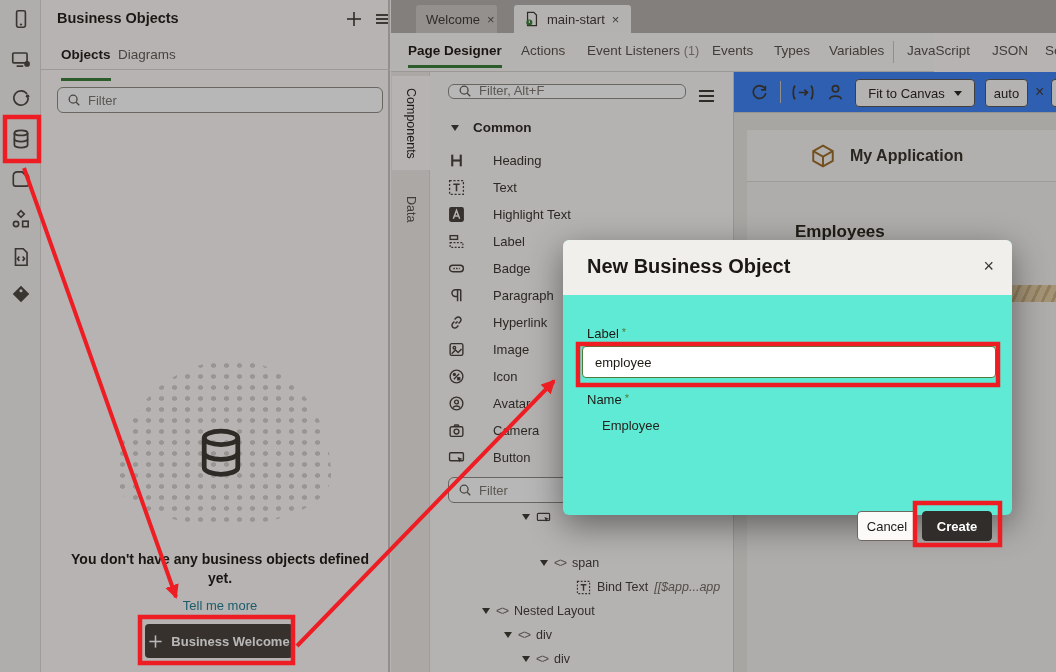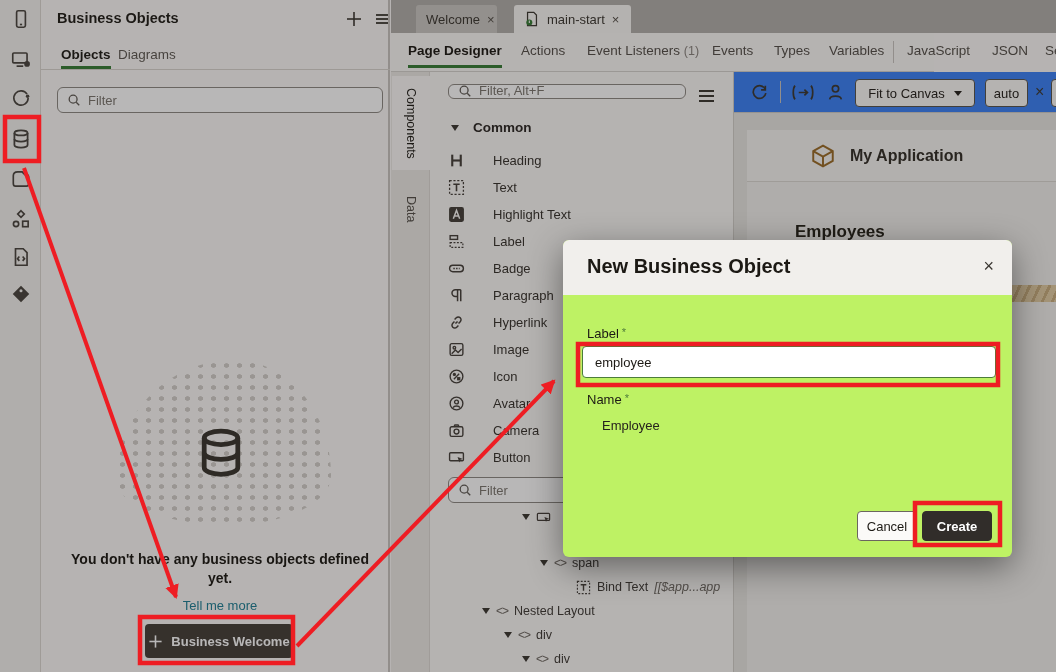--- a/index.html
+++ b/index.html
@@ -12,21 +12,21 @@
   .rail { left:0; top:0; width:41px; height:672px; background:#f4f2ef; border-right:1px solid #dbd7d2; z-index:1; }
   .rail-btn { position:absolute; left:10px; width:22px; height:22px; color:#4a453f; cursor:pointer; }
 
   
   .bo-panel { left:41px; top:0; width:349px; height:672px; background:#fcfaf8; border-right:2px solid #c9c5c0; z-index:1; }
   .bo-title { left:16px; top:10px; font-size:14.5px; font-weight:bold; color:#201d18; }
   .bo-plus { left:303px; top:9px; width:20px; height:20px; color:#3c3832; cursor:pointer; }
   .bo-menu { left:331px; top:9px; width:20px; height:20px; color:#3c3832; cursor:pointer; }
   .bo-tabs { left:0; top:44px; width:349px; height:26px; border-bottom:1px solid #d8d4cf; }
   .bo-tab { position:absolute; top:0; font-size:13.5px; color:#5f5a54; cursor:pointer; }
-  .bo-tab.active { color:#201d18; font-weight:bold; border-bottom:3px solid #377d36; padding-bottom:4px; }
+  .bo-tab.active { color:#201d18; font-weight:bold; border-bottom:3px solid #377d36; padding-bottom:16px; }
   .filter-box { border:1px solid #8f8a84; border-radius:6px; background:#fff; display:flex; align-items:center; gap:7px; padding:0 9px; }
   .filter-box input { border:none; outline:none; background:transparent; font-size:13px; color:#37332d; width:100%; font-family:inherit; }
   .filter-box input::placeholder { color:#7b766f; }
   .blob { left:75px; top:360px; width:215px; height:165px;
           background-image:radial-gradient(#ccc8c2 2.3px, rgba(0,0,0,0) 3px);
           background-size:13px 11px; border-radius:55% 45% 48% 52% / 72% 70% 30% 28%; opacity:.85; }
   .db-big { left:152px; top:422px; width:56px; height:62px; color:#3a362f; }
   .empty-msg { left:18px; top:550px; width:322px; text-align:center; font-size:14px; font-weight:bold; line-height:19px; color:#1c1914; }
   .tell-more { left:0; top:598px; width:358px; text-align:center; font-size:13px; color:#1f7f95; cursor:pointer; }
   .bo-button { left:104px; top:624px; width:148px; height:34px; background:#453f39; border-radius:4px; color:#fff;
@@ -78,21 +78,21 @@
   .app-bar .cube { width:26px; height:26px; color:#9b6c28; }
   .app-bar .t { font-size:16px; font-weight:bold; color:#332f28; }
   .page-heading { position:absolute; left:48px; top:92px; font-size:17px; font-weight:bold; color:#252219; cursor:pointer; }
   .tan-sliver { position:absolute; left:265px; top:155px; width:44px; height:17px;
                 background:repeating-linear-gradient(115deg,#e3cda4 0 6px,#c9ae7e 6px 9px); }
 
   
   .dim { left:0; top:0; width:1056px; height:672px; background:rgba(20,18,16,0.30); z-index:50; }
 
   
-  .dialog { left:563px; top:240px; width:449px; height:317px; background:#bef264; border-radius:6px;
+  .dialog { left:563px; top:240px; width:449px; height:275px; background:#5eead4; border-radius:6px;
             box-shadow:0 10px 34px rgba(0,0,0,0.45); z-index:60; }
   .dlg-head { position:absolute; left:0; top:0; width:449px; height:55px; background:#f1efec; border-radius:6px 6px 0 0; }
   .dlg-title { position:absolute; left:24px; top:15px; font-size:20px; font-weight:bold; color:#1c1914; }
   .dlg-close { position:absolute; right:18px; top:16px; font-size:18px; color:#3a3631; cursor:pointer; }
   .fld-label { position:absolute; left:24px; font-size:13px; color:#1c1914; }
   .req { color:#4f7d3a; font-size:11px; vertical-align:top; margin-left:3px; }
   .dlg-input { position:absolute; left:19px; top:106px; width:414px; height:32px; border:1.5px solid #4c7d3a; border-radius:4px;
                background:#fff; font-size:13px; color:#1c1914; padding:0 12px; outline:none; font-family:inherit; }
   .name-val { position:absolute; left:39px; top:178px; font-size:13px; color:#26221d; }
   .btn { position:absolute; top:271px; height:30px; border-radius:4px; font-size:13px; display:flex; align-items:center; justify-content:center; cursor:pointer; }

